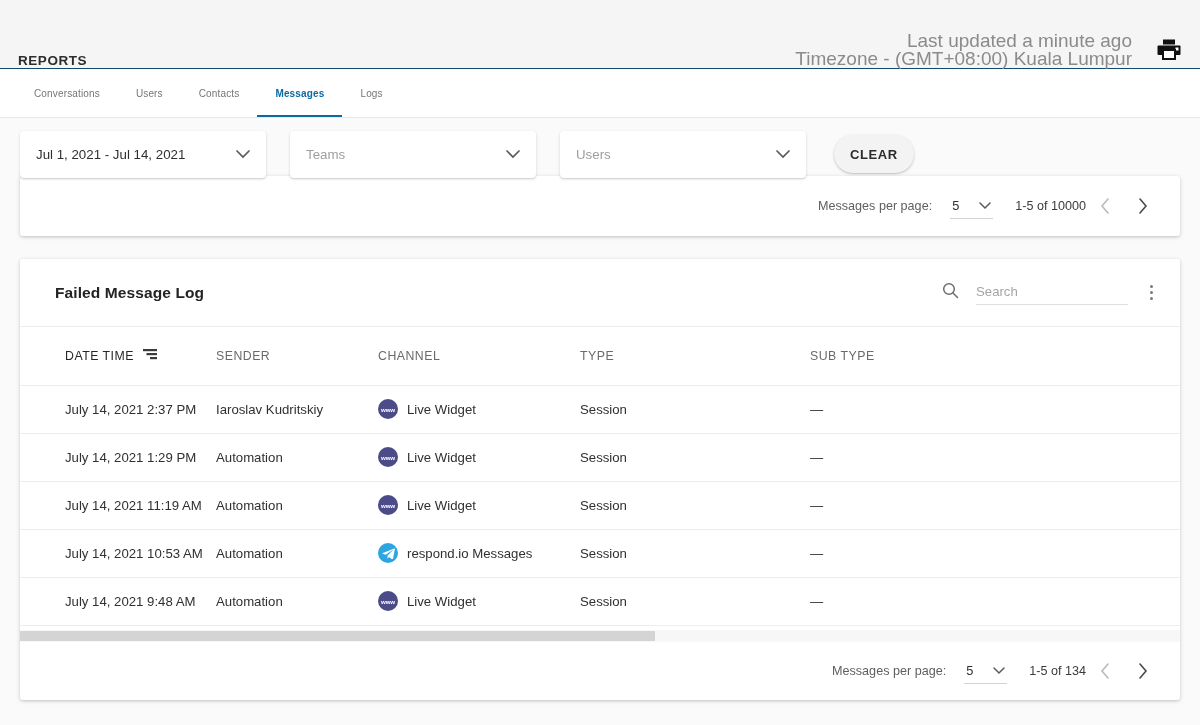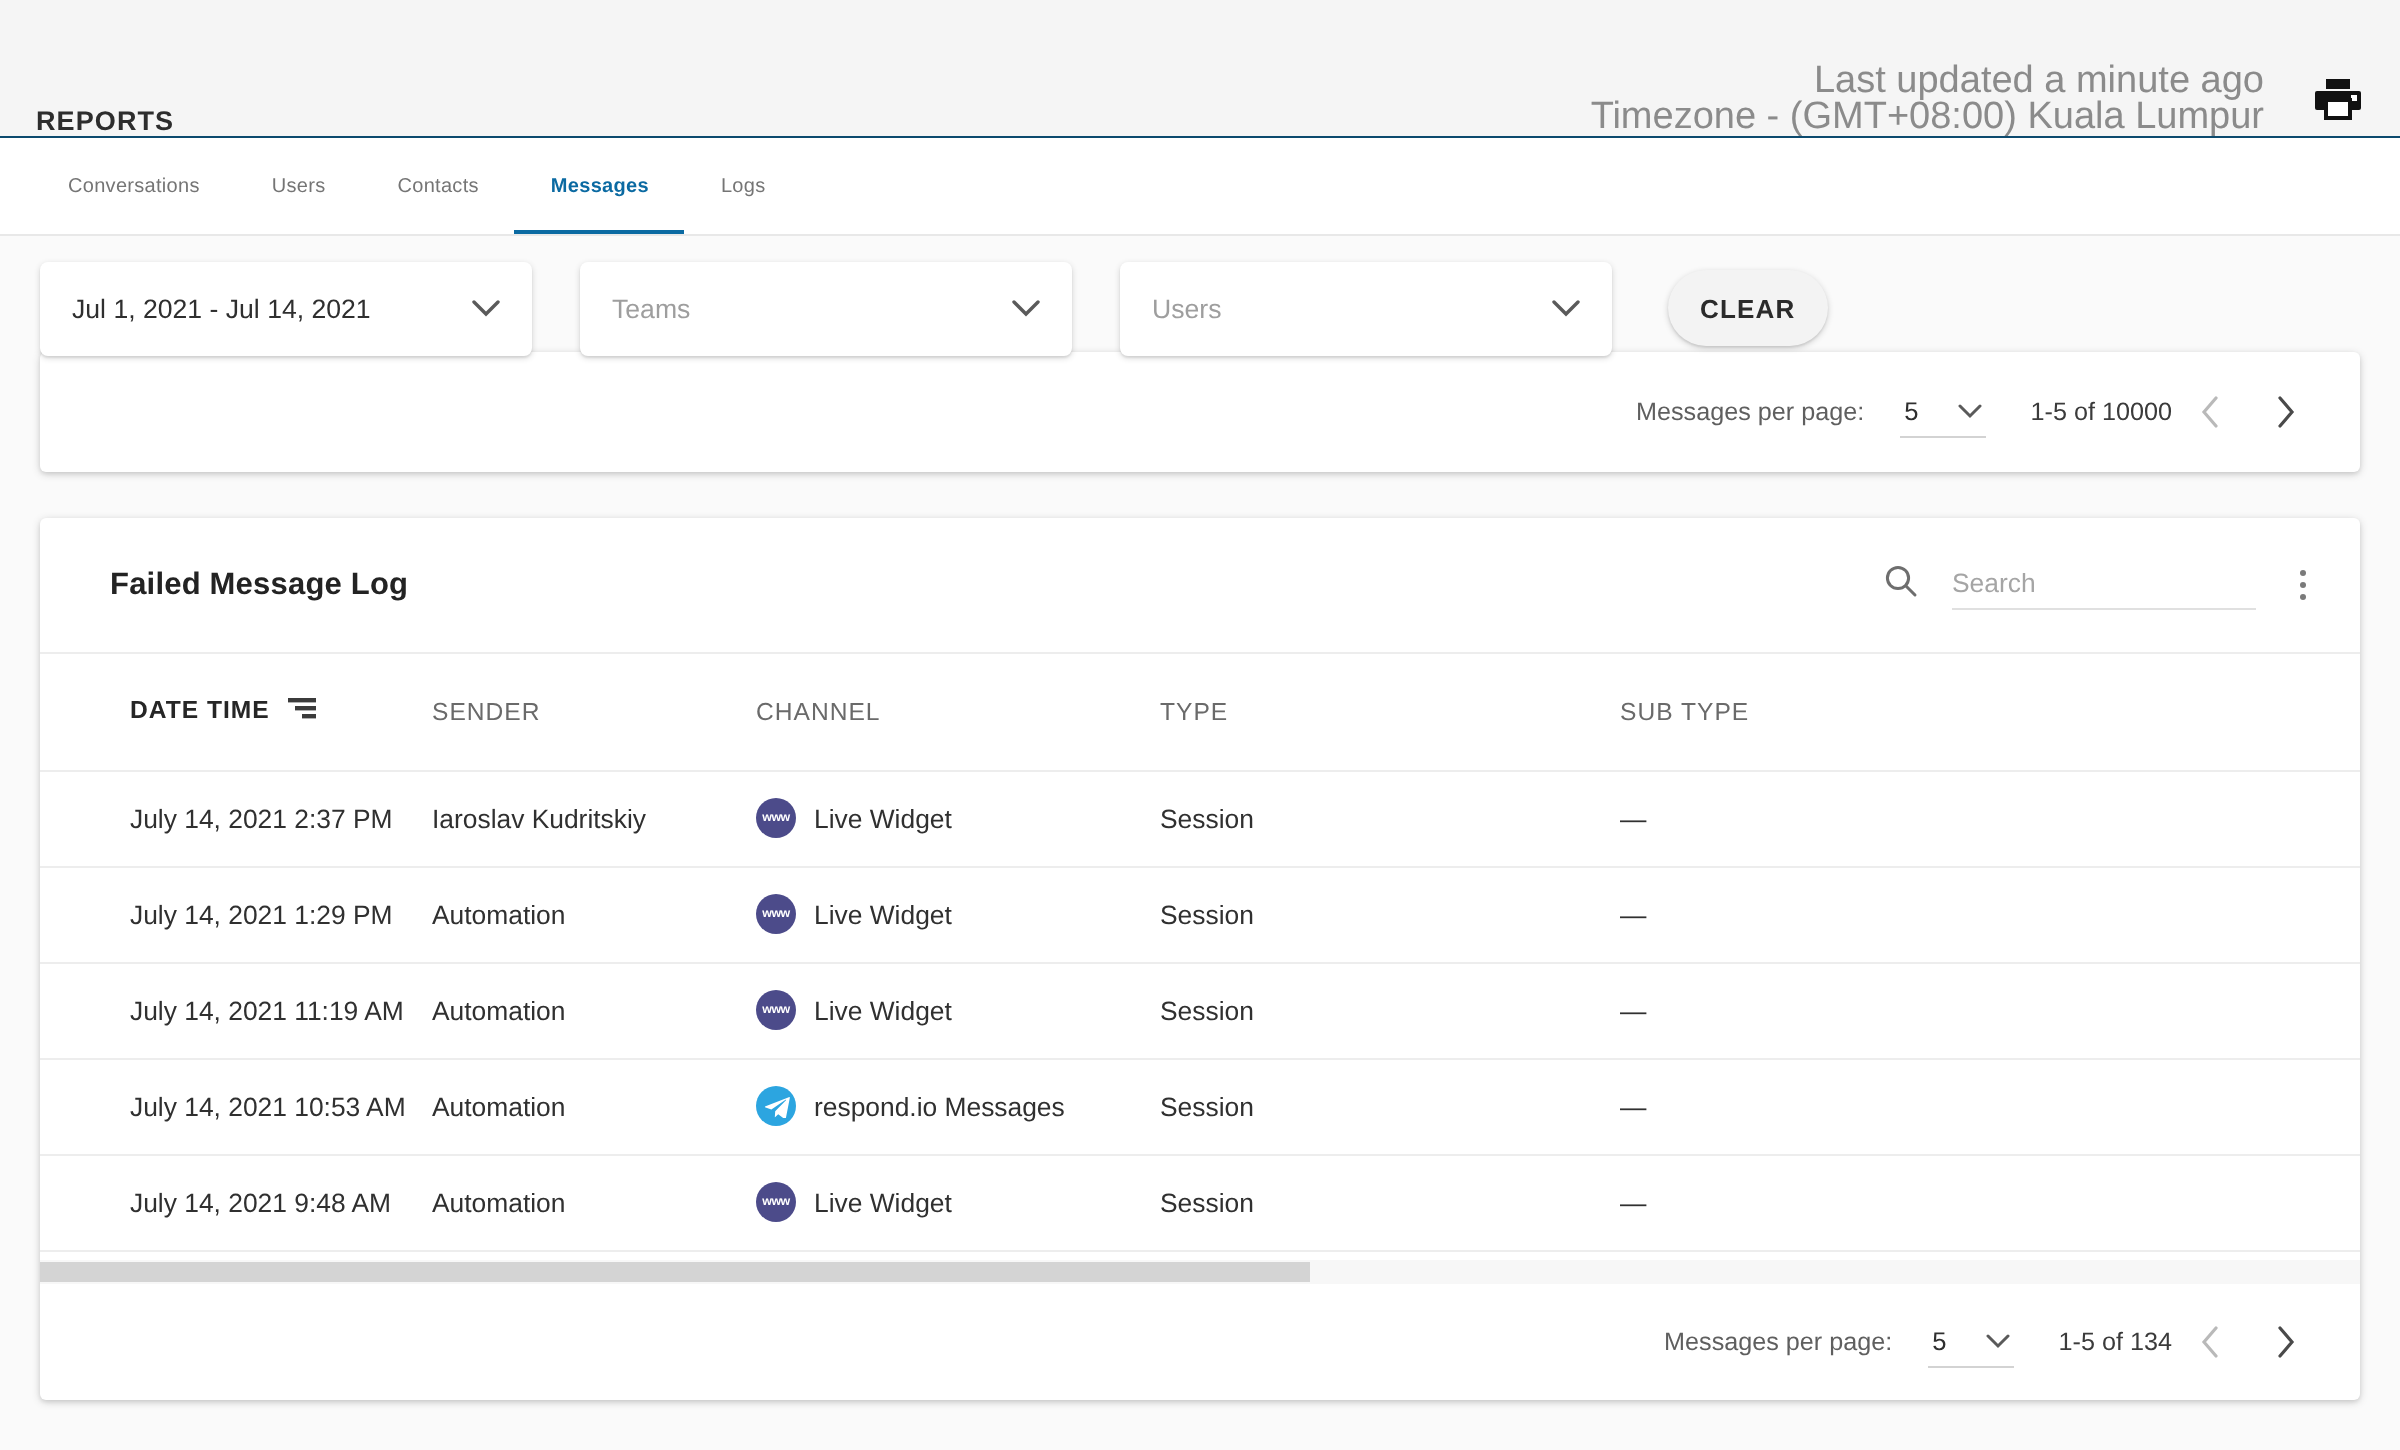--- a/index.html
+++ b/index.html
@@ -196,21 +196,21 @@
     text-align: left;
     font-size: 12.3px;
     font-weight: normal;
     letter-spacing: .5px;
     color: #6a6a6a;
     border-bottom: 1px solid #ededed;
     padding: 0;
     vertical-align: middle;
   }
   thead th.sorted { color: #262626; }
-  thead th .th-inner { display: flex; align-items: flex-start; gap: 9px; font-weight: bold; }
+  thead th .th-inner { display: flex; align-items: flex-end; gap: 9px; }
   tbody td {
     height: 48px;
     font-size: 13.2px;
     color: #303030;
     border-bottom: 1px solid #ededed;
     padding: 0;
     vertical-align: middle;
   }
   .c1 { width: 196px; padding-left: 45px !important; }
   .c2 { width: 162px; }

